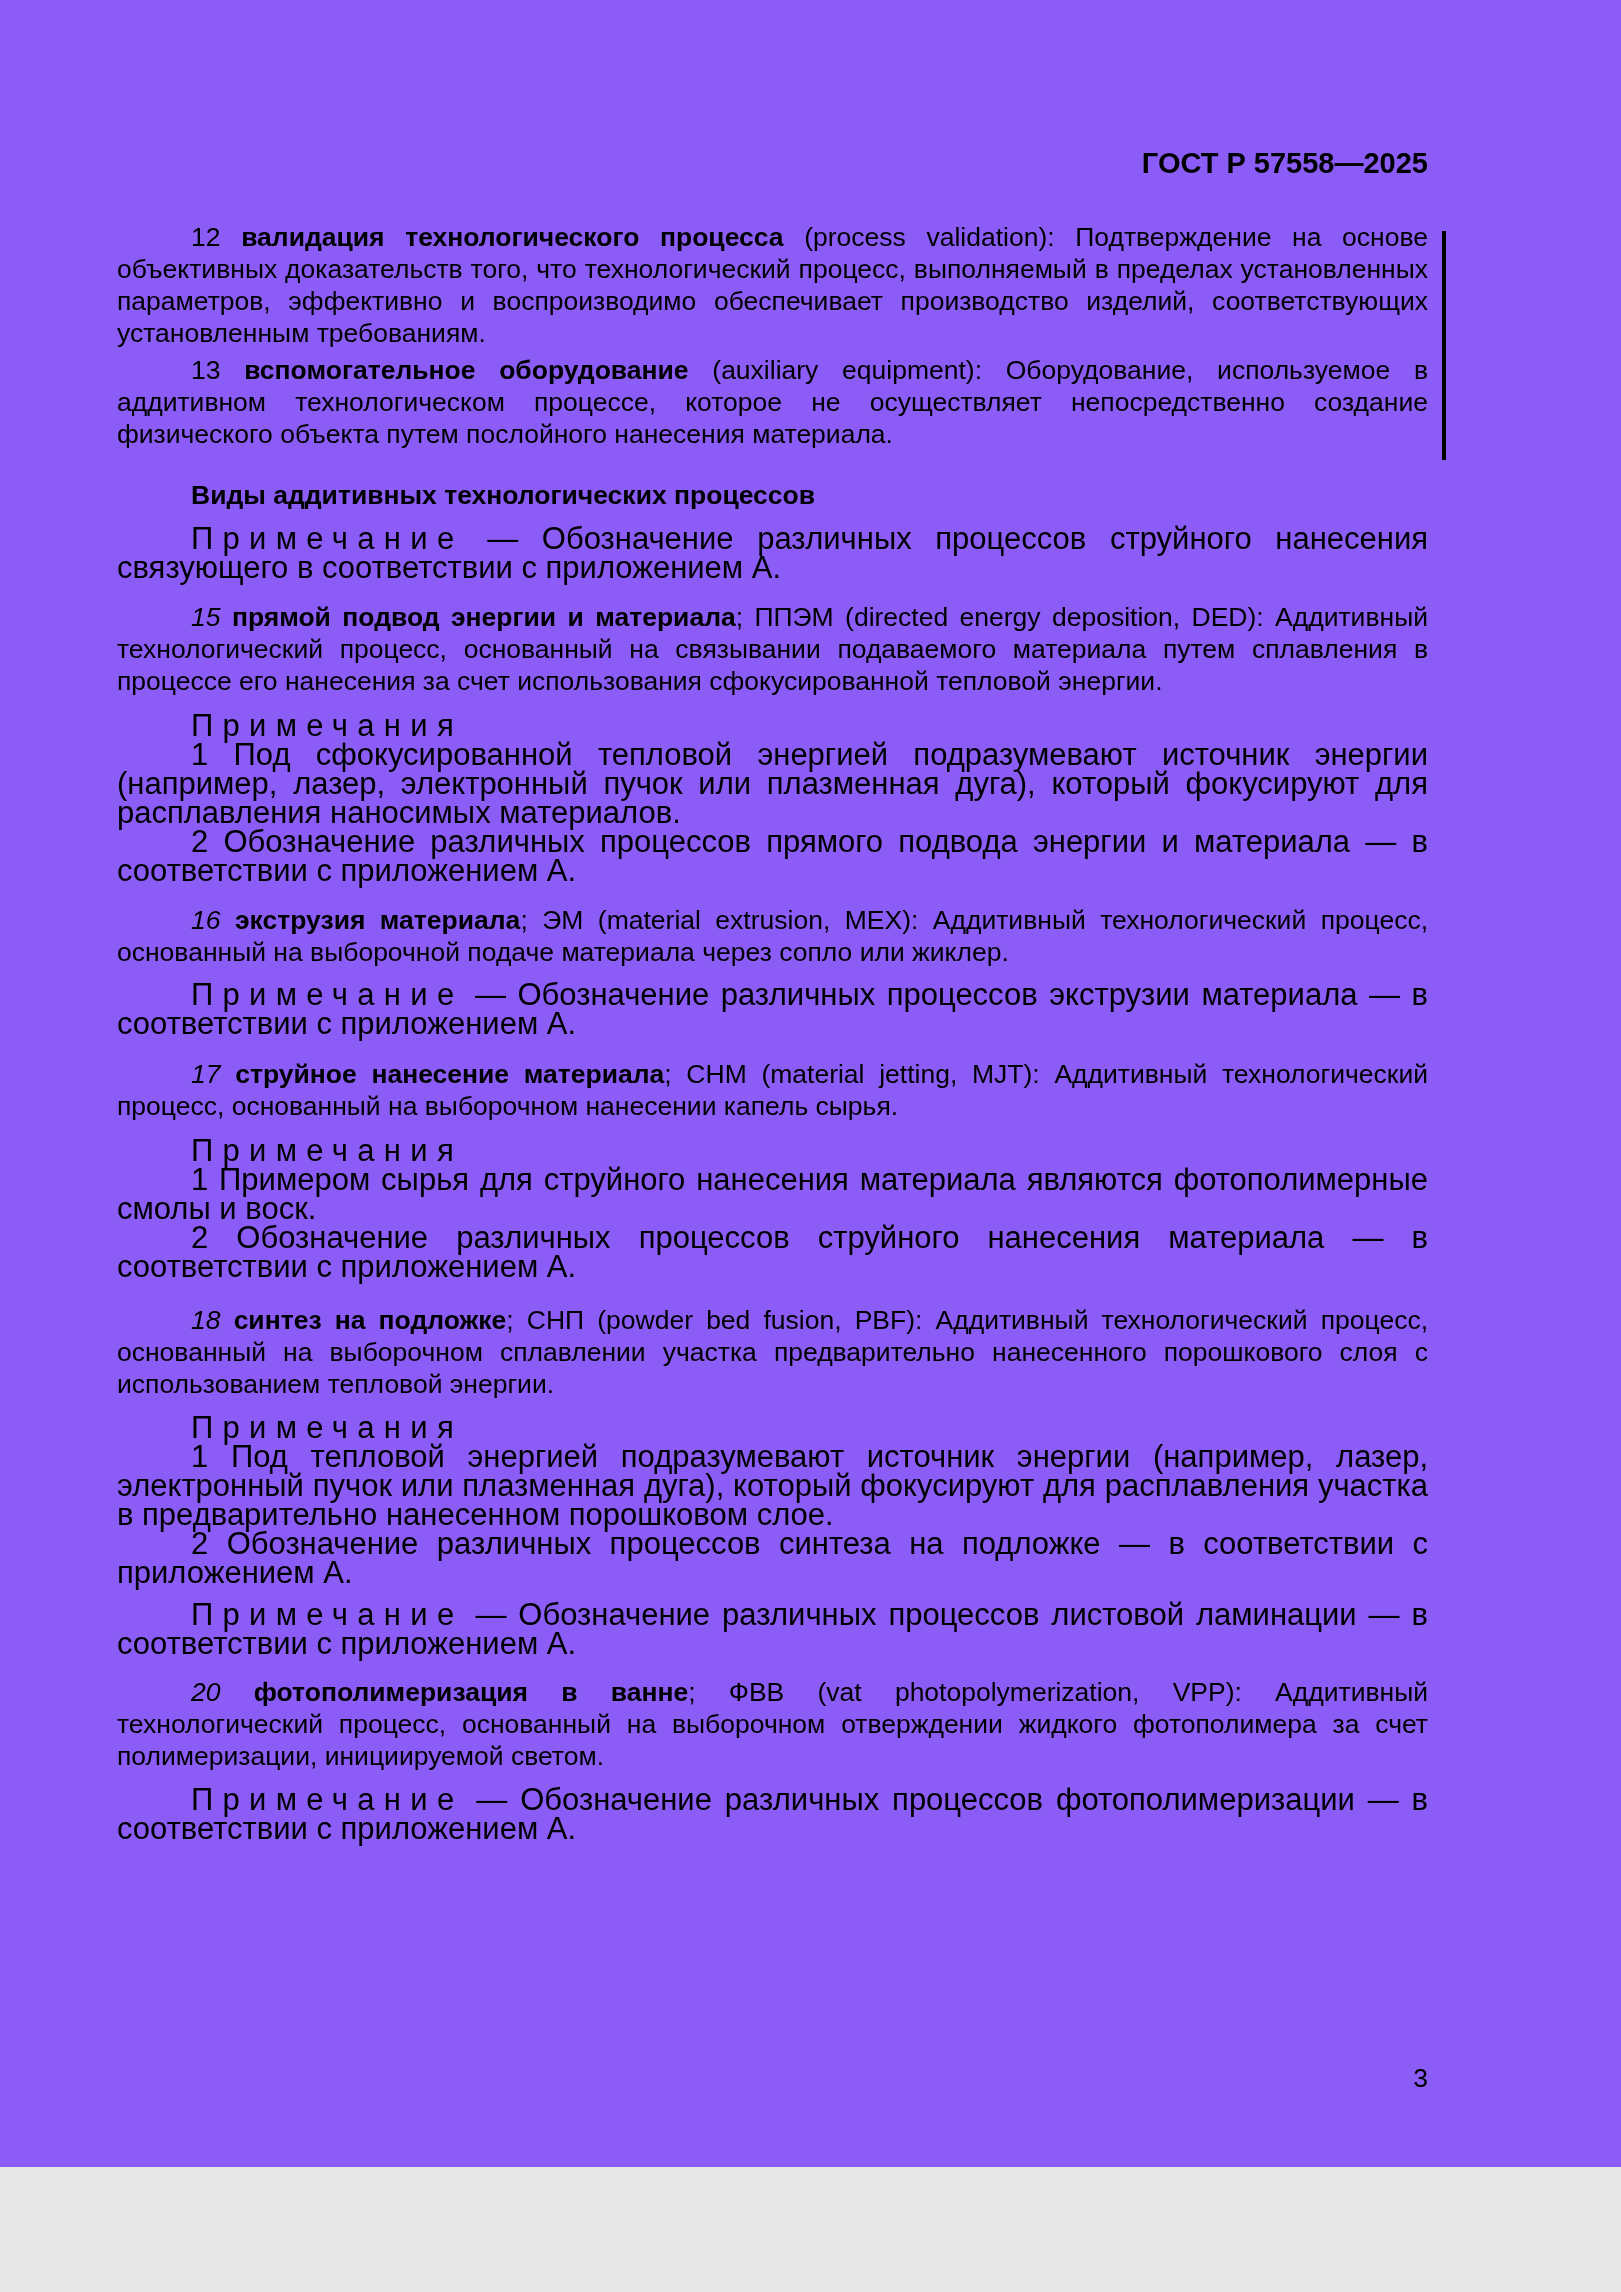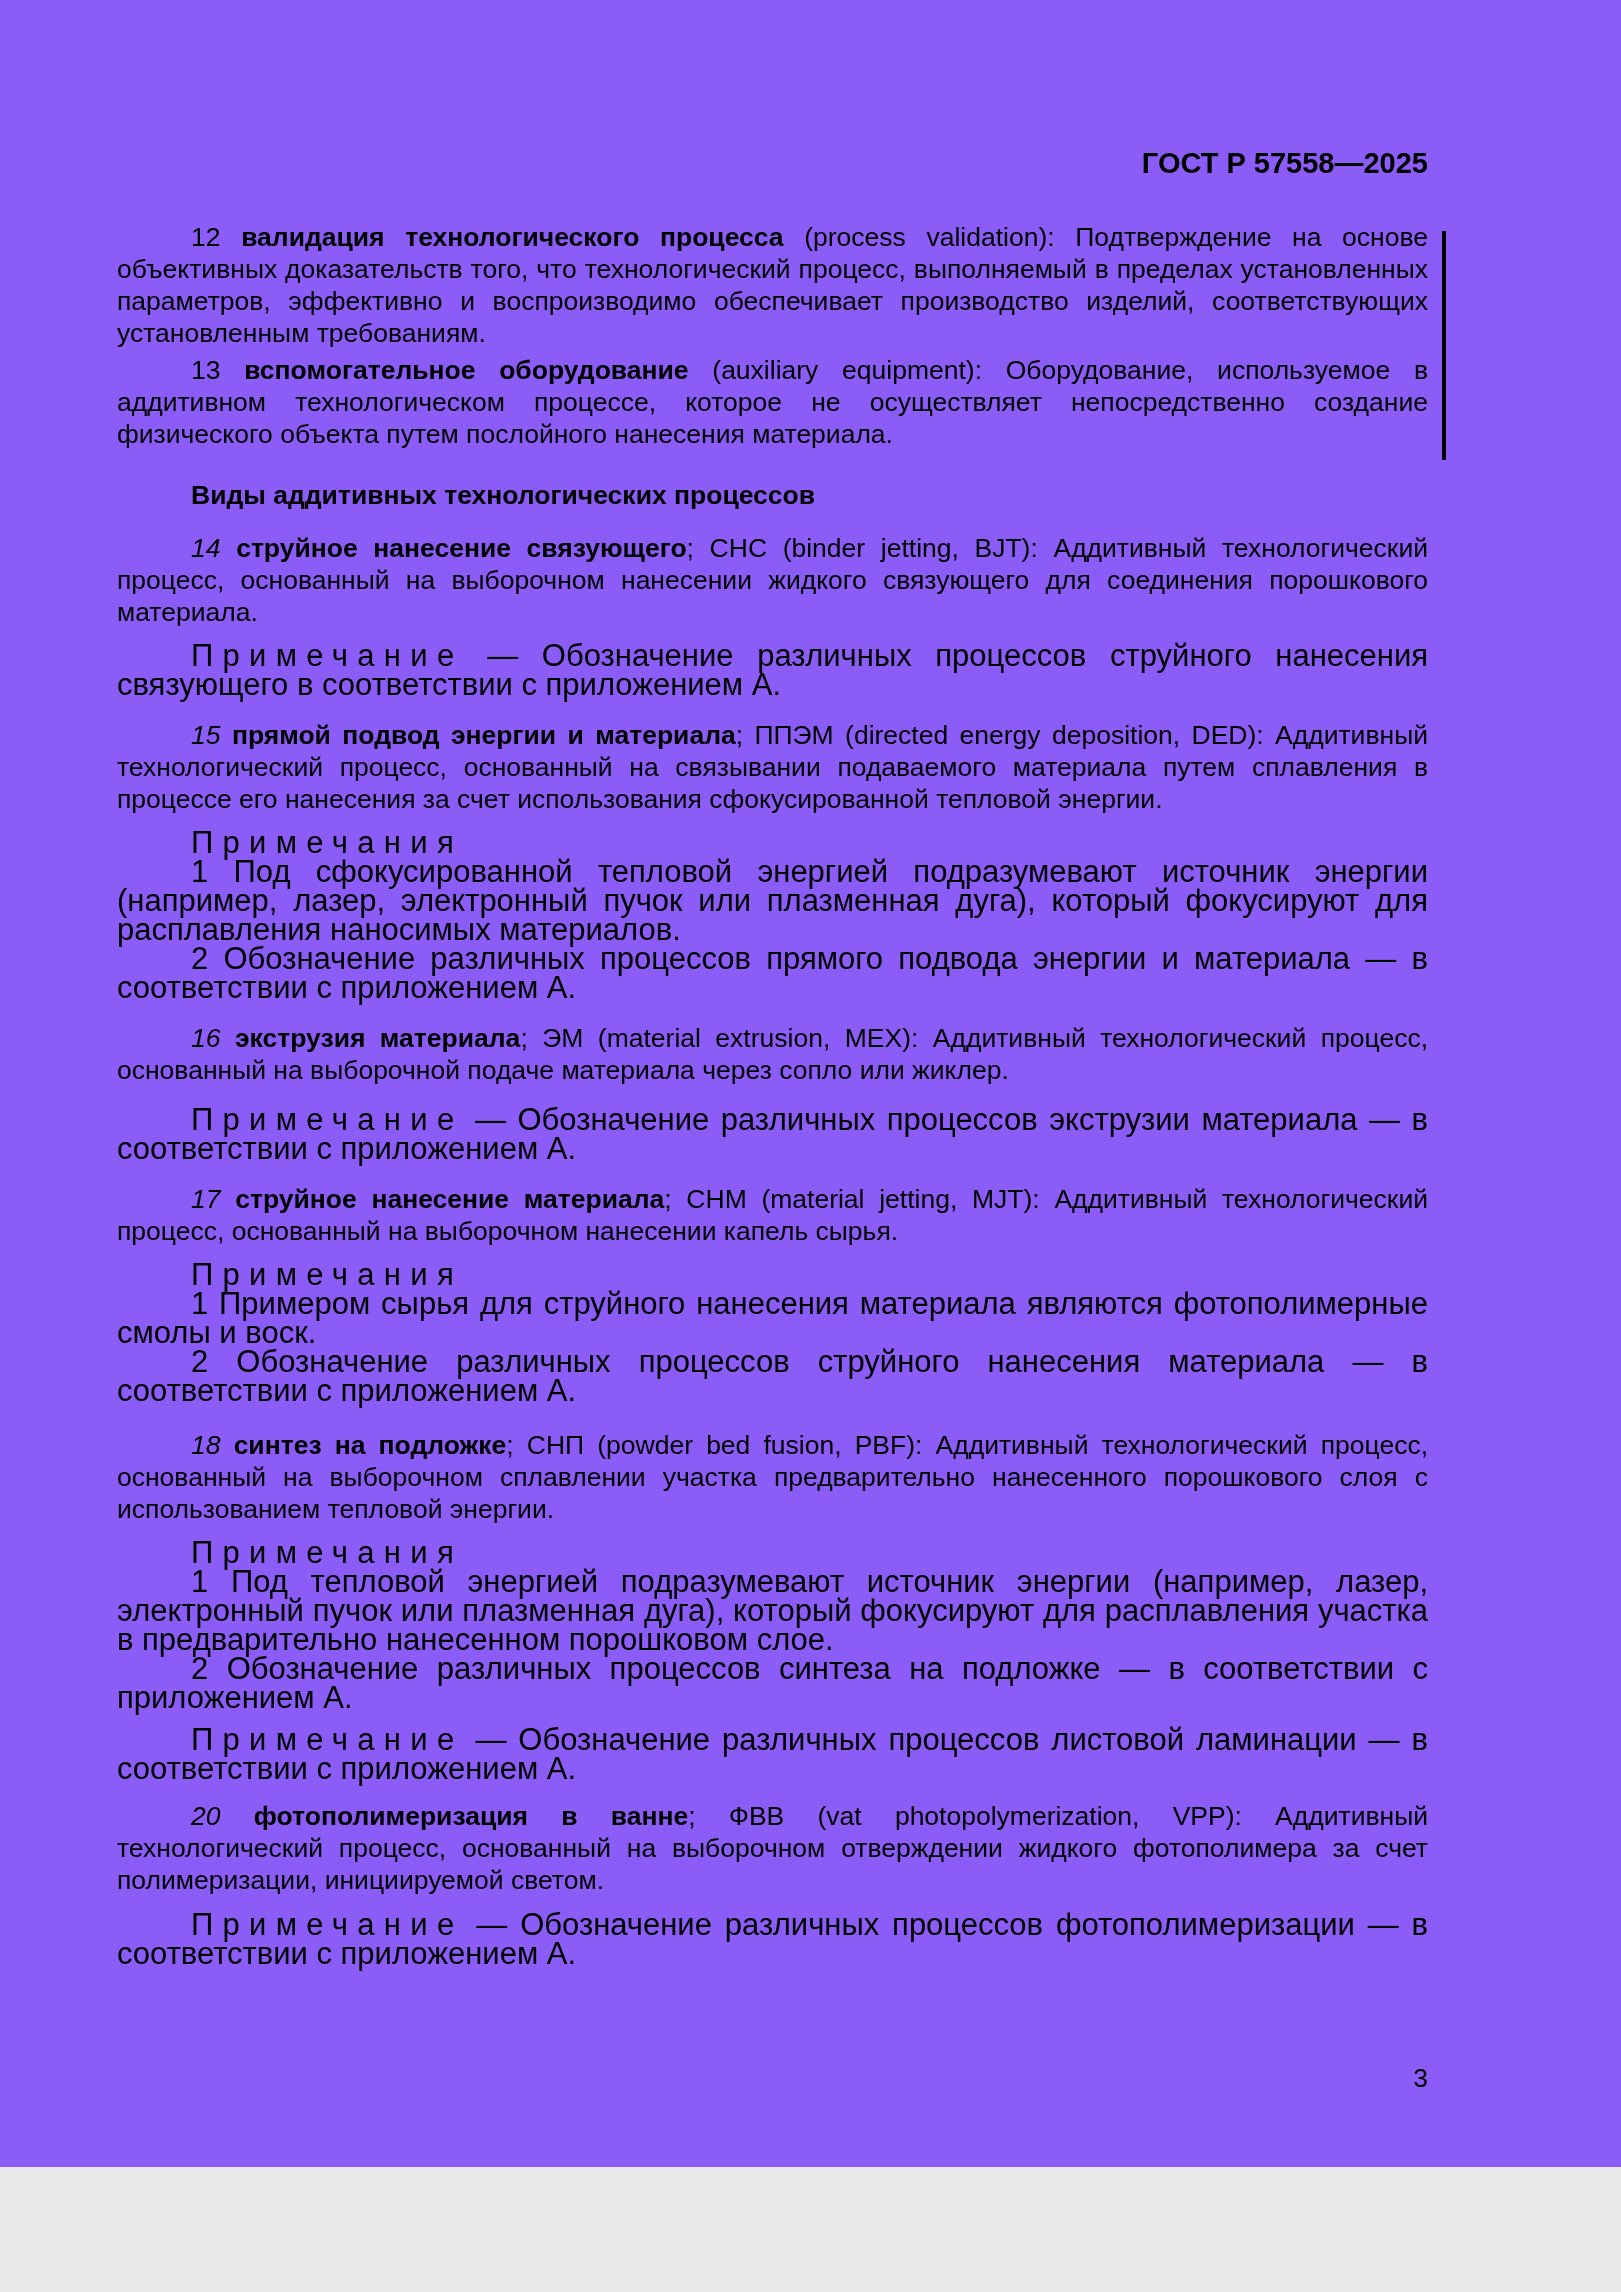--- a/index.html
+++ b/index.html
@@ -76,33 +76,32 @@
   <div class="content">
 
     <div class="doc-header">ГОСТ Р 57558—2025</div>
 
     <p class="para" style="margin-top:41px"><span>12</span> <span class="term-title">валидация технологического процесса</span><span> (process validation): Подтверждение на основе объективных доказательств того, что технологический процесс, выполняемый в пределах установленных параметров, эффективно и воспроизводимо обеспечивает производство изделий, соответствующих установленным требованиям.</span></p>
 
     <p class="para" style="margin-top:4.9px"><span>13</span> <span class="term-title">вспомогательное оборудование</span><span> (auxiliary equipment): Оборудование, используемое в аддитивном технологическом процессе, которое не осуществляет непосредственно создание физического объекта путем послойного нанесения материала.</span></p>
 
     <p class="sect-heading" style="margin-top:29px">Виды аддитивных технологических процессов</p>
 
-    <p class="para" style="margin-top:21.6px"><span class="num-italic">14</span> <span class="term-title">струйное нанесение связующего</span><span>; СНС (binder jetting, BJT): Аддитивный технологический процесс, основанный на выборочном нанесении жидкого связующего для соединения порошкового материала.</span></p>
 
     <p class="note" style="margin-top:12.7px"><span class="spaced">Примечание</span> <span>—  Обозначение различных процессов струйного нанесения связующего в соответствии с приложением А.</span></p>
 
     <p class="para" style="margin-top:19.6px"><span class="num-italic">15</span> <span class="term-title">прямой подвод энергии и материала</span><span>; ППЭМ (directed energy deposition, DED): Аддитивный технологический процесс, основанный на связывании подаваемого материала путем сплавления в процессе его нанесения за счет использования сфокусированной тепловой энергии.</span></p>
 
     <p class="notes-heading spaced" style="margin-top:13.7px">Примечания</p>
     <p class="note-item">1 Под сфокусированной тепловой энергией подразумевают источник энергии (например, лазер, электронный пучок или плазменная дуга), который фокусируют для расплавления наносимых материалов.</p>
     <p class="note-item">2 Обозначение различных процессов прямого подвода энергии и материала — в соответствии с приложением А.</p>
 
     <p class="para" style="margin-top:19.6px"><span class="num-italic">16</span> <span class="term-title">экструзия материала</span><span>; ЭМ (material extrusion, MEX): Аддитивный технологический процесс, основанный на выборочной подаче материала через сопло или жиклер.</span></p>
 
-    <p class="note" style="margin-top:19px"><span class="spaced">Примечание</span> <span>—  Обозначение различных процессов экструзии материала — в соответствии с приложением А.</span></p>
+    <p class="note" style="margin-top:12px"><span class="spaced">Примечание</span> <span>—  Обозначение различных процессов экструзии материала — в соответствии с приложением А.</span></p>
 
     <p class="para" style="margin-top:19.6px"><span class="num-italic">17</span> <span class="term-title">струйное нанесение материала</span><span>; СНМ (material jetting, MJT): Аддитивный технологический процесс, основанный на выборочном нанесении капель сырья.</span></p>
 
     <p class="notes-heading spaced" style="margin-top:13.7px">Примечания</p>
     <p class="note-item">1 Примером сырья для струйного нанесения материала являются фотополимерные смолы и воск.</p>
     <p class="note-item">2 Обозначение различных процессов струйного нанесения материала — в соответствии с приложением А.</p>
 
     <p class="para" style="margin-top:23.5px"><span class="num-italic">18</span> <span class="term-title">синтез на подложке</span><span>; СНП (powder bed fusion, PBF): Аддитивный технологический процесс, основанный на выборочном сплавлении участка предварительно нанесенного порошкового слоя с использованием тепловой энергии.</span></p>
 
     <p class="notes-heading spaced" style="margin-top:12.7px">Примечания</p>

